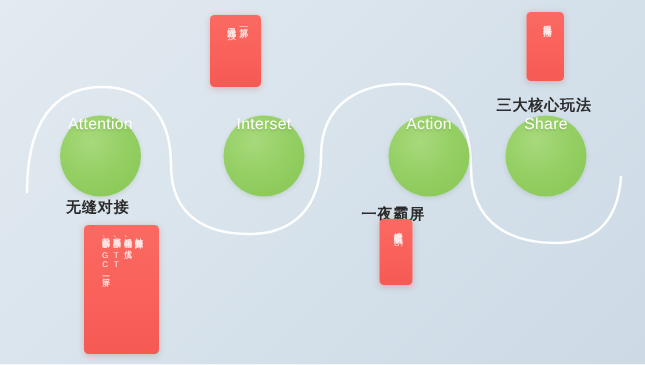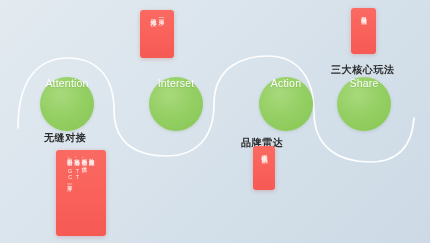--- a/index.html
+++ b/index.html
@@ -112,21 +112,21 @@
 
   <div class="node" style="left:337px; top:77px; width:54px; height:54px;">
     <span class="node-label">Share</span>
   </div>
 
 
   <div class="cn-caption" style="left:331px; top:63px;">三大核心玩法</div>
 
   <div class="cn-caption" style="left:44px; top:131px;">无缝对接</div>
 
-  <div class="cn-caption" style="left:241px; top:136px;">品牌雷达</div>
+  <div class="cn-caption" style="left:241px; top:136px;">一夜霸屏</div>
 
   <div class="redbox" style="left:140px; top:10px; width:34px; height:48px;">
     <div class="vtext-wrap">
       <span class="vcol">第一屏</span>
       <span class="vcol">无缝对接</span>
     </div>
   </div>
 
   <div class="redbox" style="left:351px; top:8px; width:25px; height:46px;">
     <div class="vtext-wrap">

